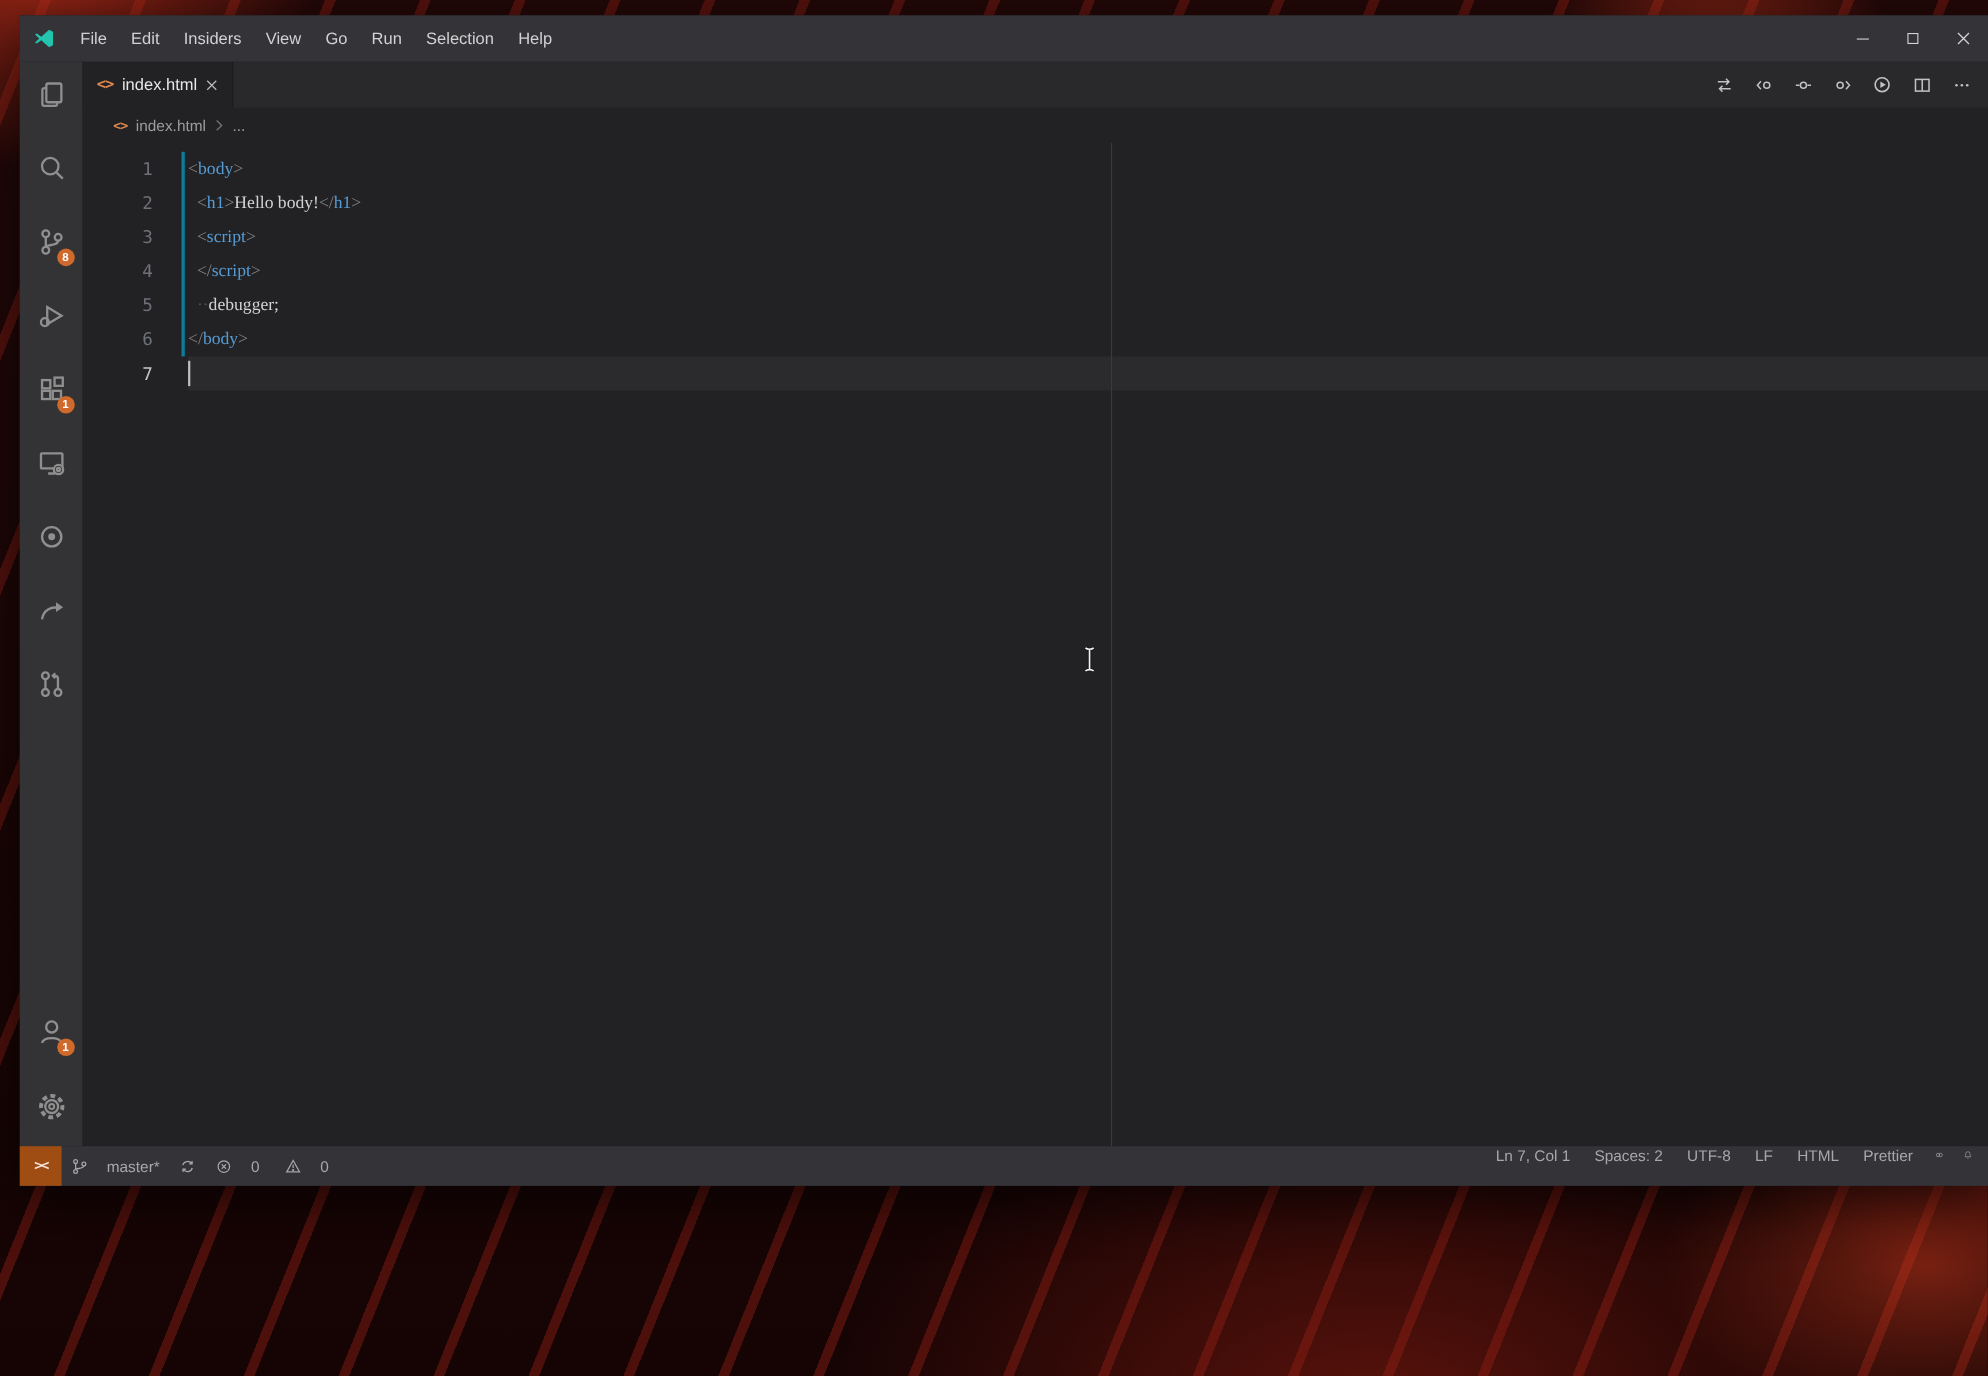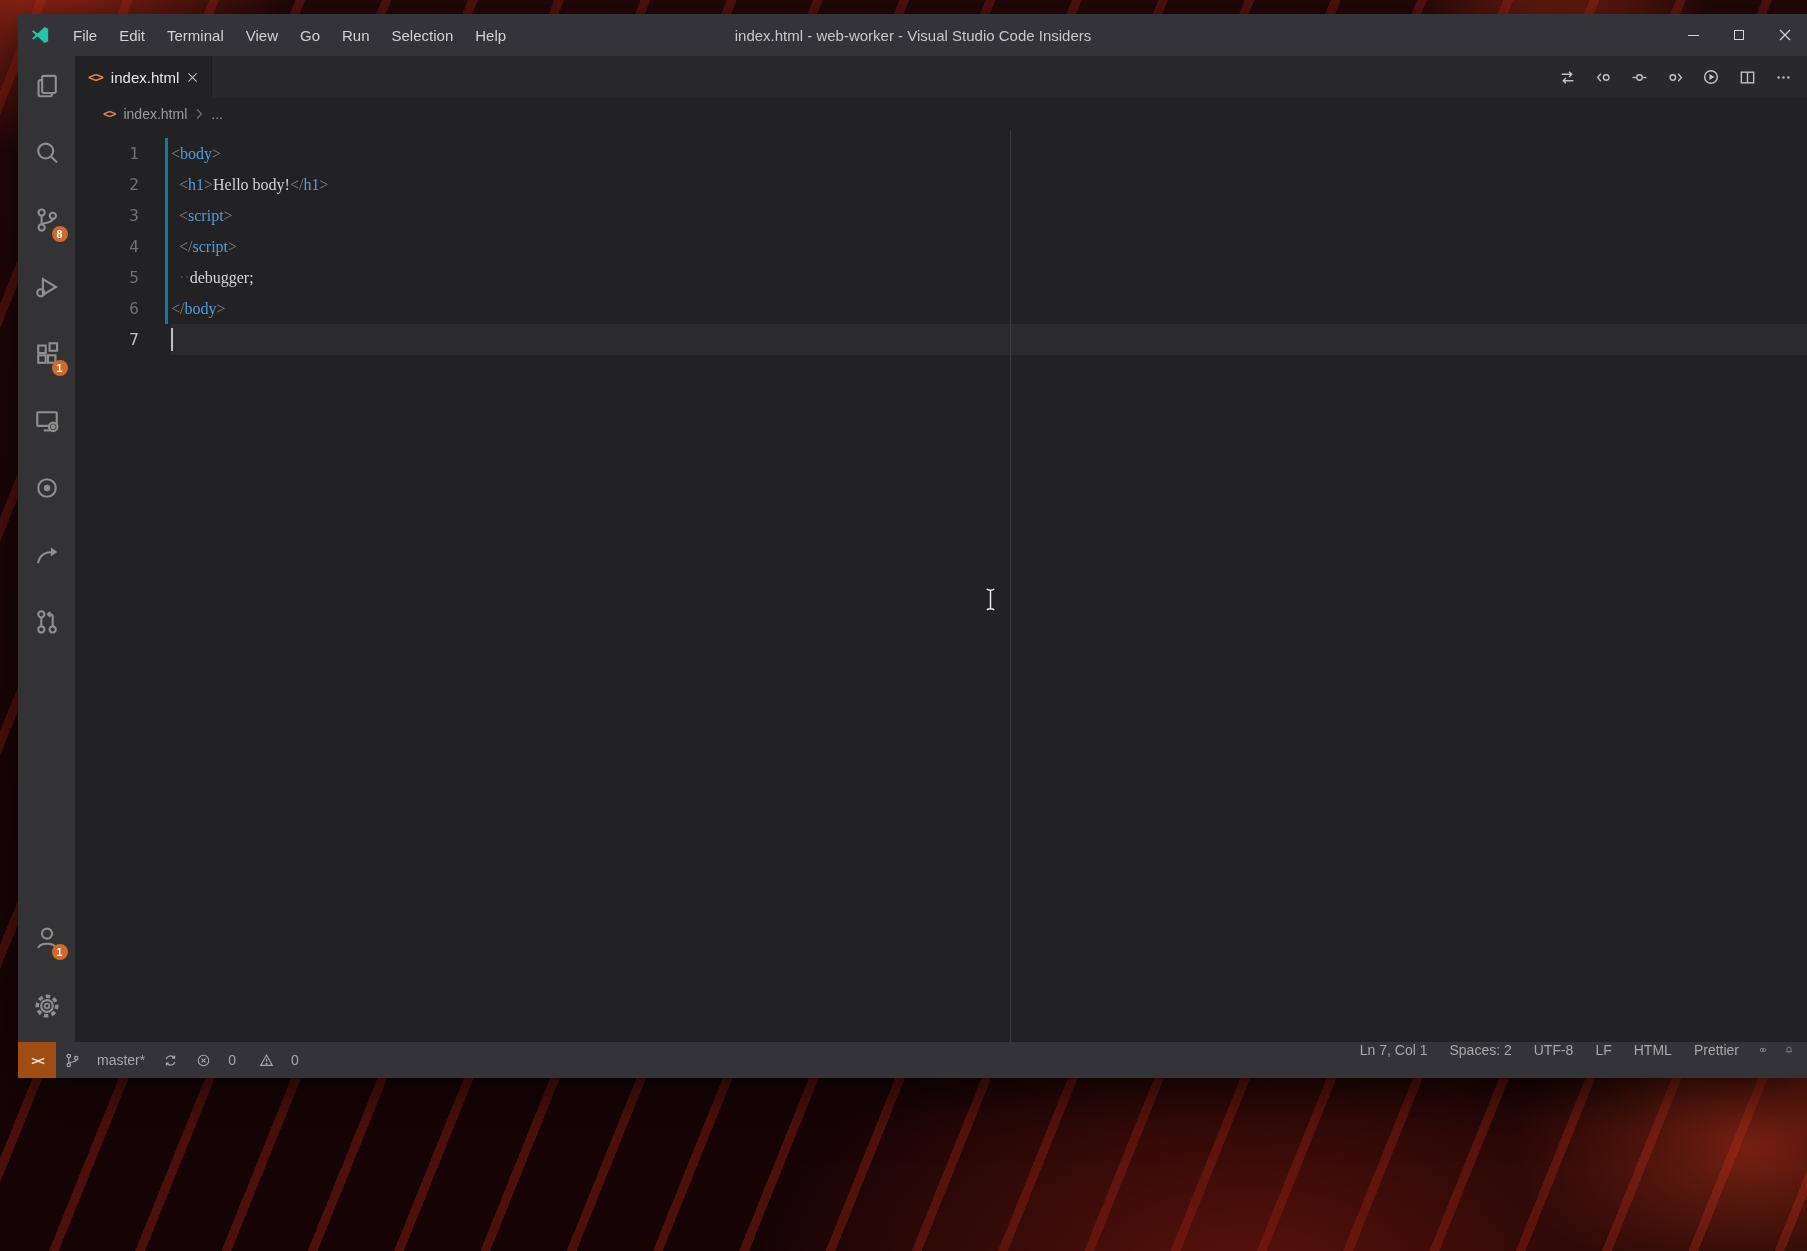--- a/index.html
+++ b/index.html
@@ -93,28 +93,27 @@
 
   <div class="titlebar">
     <div class="vscode-logo">
       <svg width="20" height="20" viewBox="0 0 24 24">
           <path fill="#23c3ae" d="M17.5 2.5 L9 10.2 L4.2 6.6 L2.2 7.6 L6.8 12 L2.2 16.4 L4.2 17.4 L9 13.8 L17.5 21.5 L21.8 19.4 V4.6 Z"></path>
         </svg>
     </div>
     <div class="menu-bar">
         <div class="menu-item">File</div>
         <div class="menu-item">Edit</div>
-        <div class="menu-item">Terminal</div>
+        <div class="menu-item">Insiders</div>
         <div class="menu-item">View</div>
         <div class="menu-item">Go</div>
         <div class="menu-item">Run</div>
         <div class="menu-item">Selection</div>
         <div class="menu-item">Help</div>
       </div>
-    <div class="window-title">index.html - web-worker - Visual Studio Code Insiders</div>
     <div class="window-controls">
       <div class="wc">
           <div class="min-glyph"></div>
         </div>
       <div class="wc">
           <div class="max-glyph"></div>
         </div>
       <div class="wc">
         <svg width="12" height="12" viewBox="0 0 12 12">
             <path d="M1 1 L11 11 M11 1 L1 11" stroke="#d4d4d4" stroke-width="1.2"></path>

